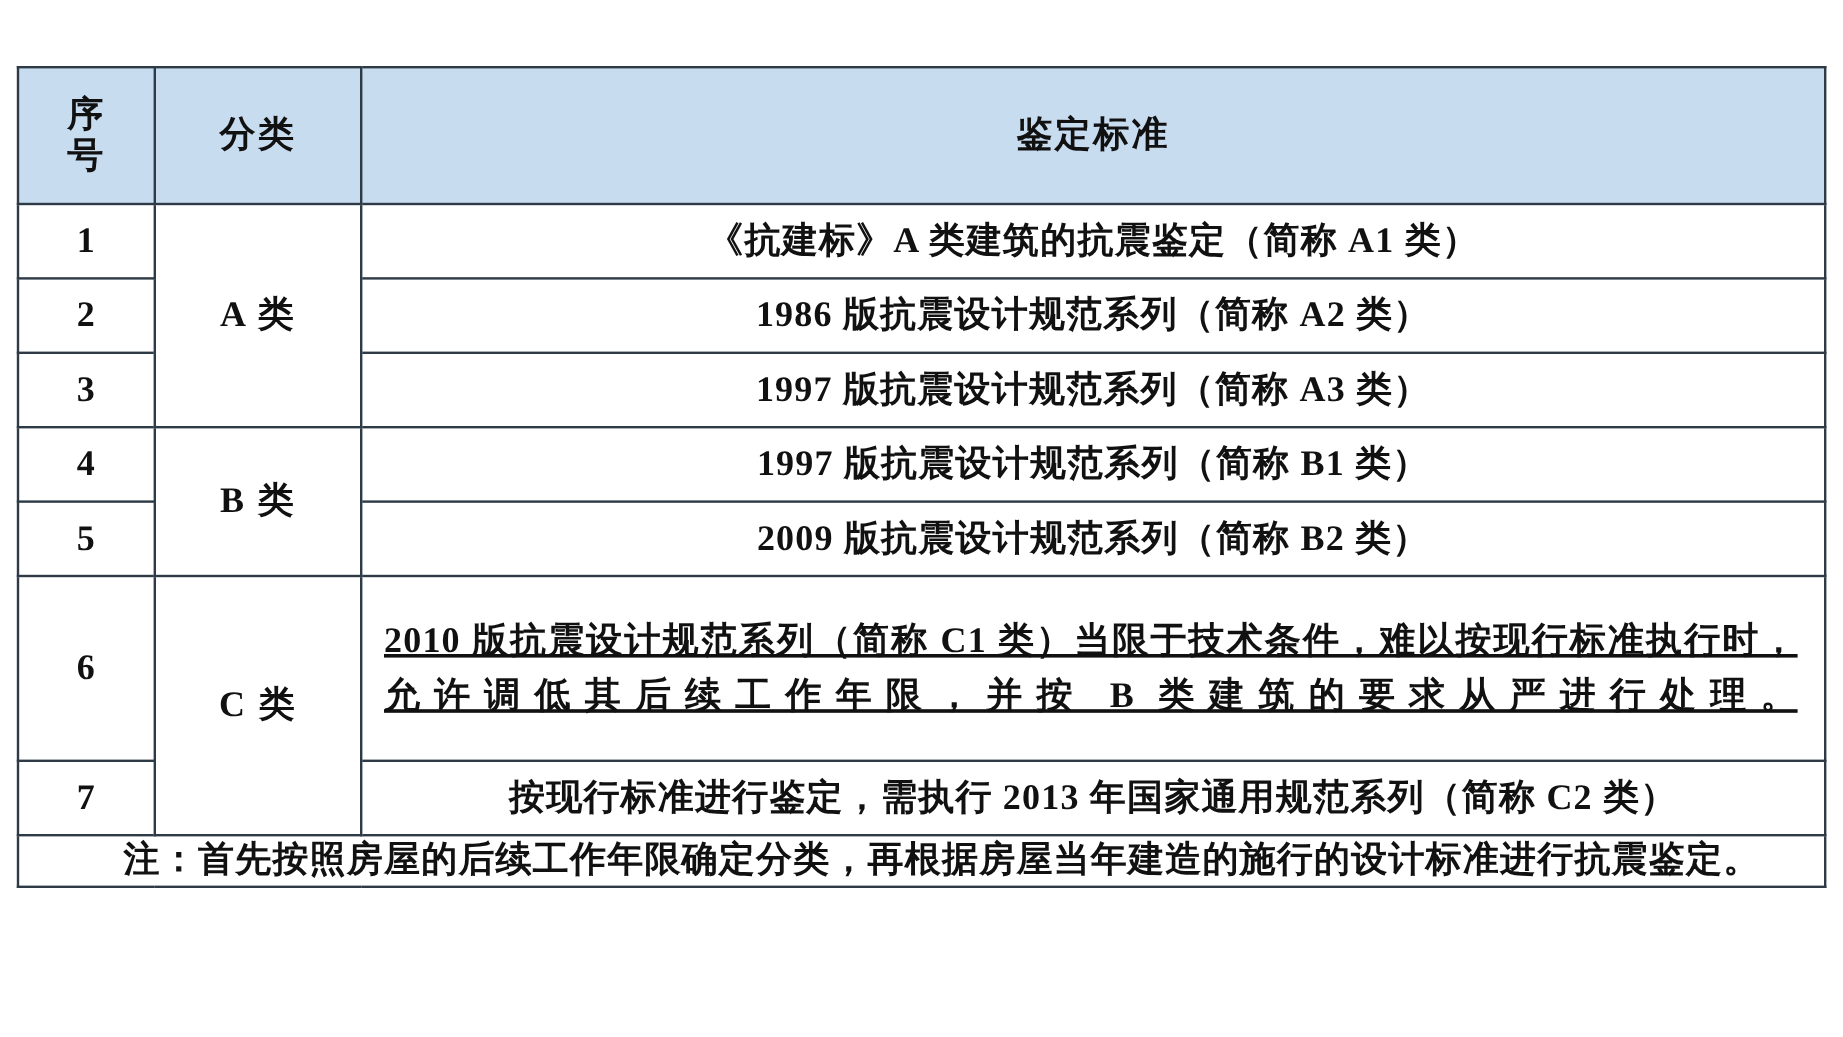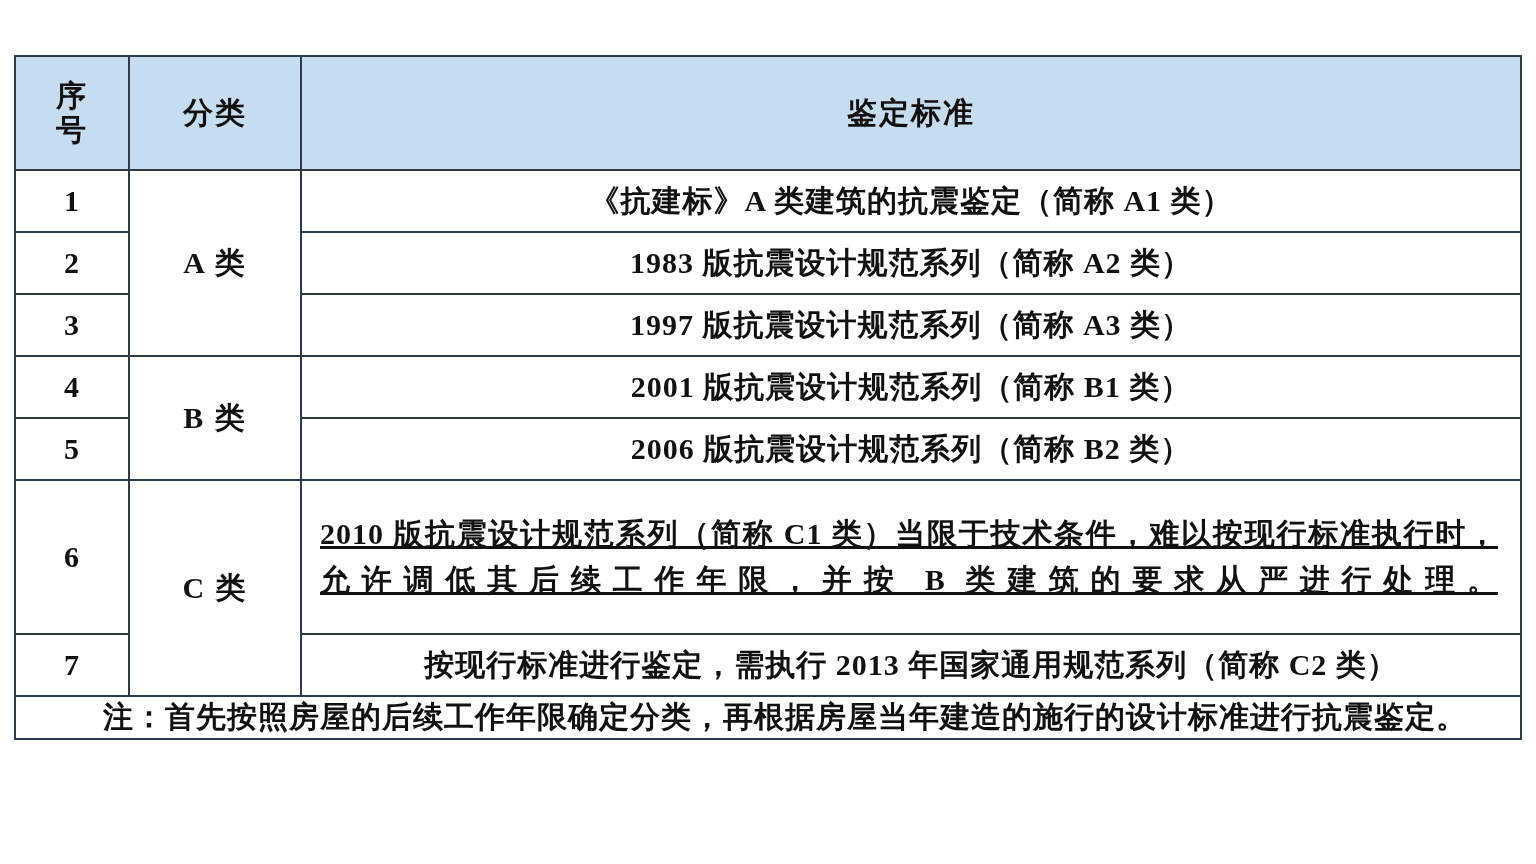--- a/index.html
+++ b/index.html
@@ -118,34 +118,34 @@
       </tr>
     </thead>
     <tbody>
       <tr>
         <td class="seq-cell">1</td>
         <td class="cat-cell" rowspan="3">A 类</td>
         <td class="std-cell">《抗建标》A 类建筑的抗震鉴定（简称 A1 类）</td>
       </tr>
       <tr>
         <td class="seq-cell">2</td>
-        <td class="std-cell">1983 版抗震设计规范系列（简称 A2 类）</td>
+        <td class="std-cell">1986 版抗震设计规范系列（简称 A2 类）</td>
       </tr>
       <tr>
         <td class="seq-cell">3</td>
         <td class="std-cell">1997 版抗震设计规范系列（简称 A3 类）</td>
       </tr>
       <tr>
         <td class="seq-cell">4</td>
         <td class="cat-cell" rowspan="2">B 类</td>
-        <td class="std-cell">2001 版抗震设计规范系列（简称 B1 类）</td>
+        <td class="std-cell">1997 版抗震设计规范系列（简称 B1 类）</td>
       </tr>
       <tr>
         <td class="seq-cell">5</td>
-        <td class="std-cell">2006 版抗震设计规范系列（简称 B2 类）</td>
+        <td class="std-cell">2009 版抗震设计规范系列（简称 B2 类）</td>
       </tr>
       <tr class="row-tall">
         <td class="seq-cell">6</td>
         <td class="cat-cell" rowspan="2">C 类</td>
         <td class="std-cell multiline">2010 版抗震设计规范系列（简称 C1 类）当限于技术条件，难以按现行标准执行时，允许调低其后续工作年限，并按 B 类建筑的要求从严进行处理。</td>
       </tr>
       <tr>
         <td class="seq-cell">7</td>
         <td class="std-cell">按现行标准进行鉴定，需执行 2013 年国家通用规范系列（简称 C2 类）</td>
       </tr>

